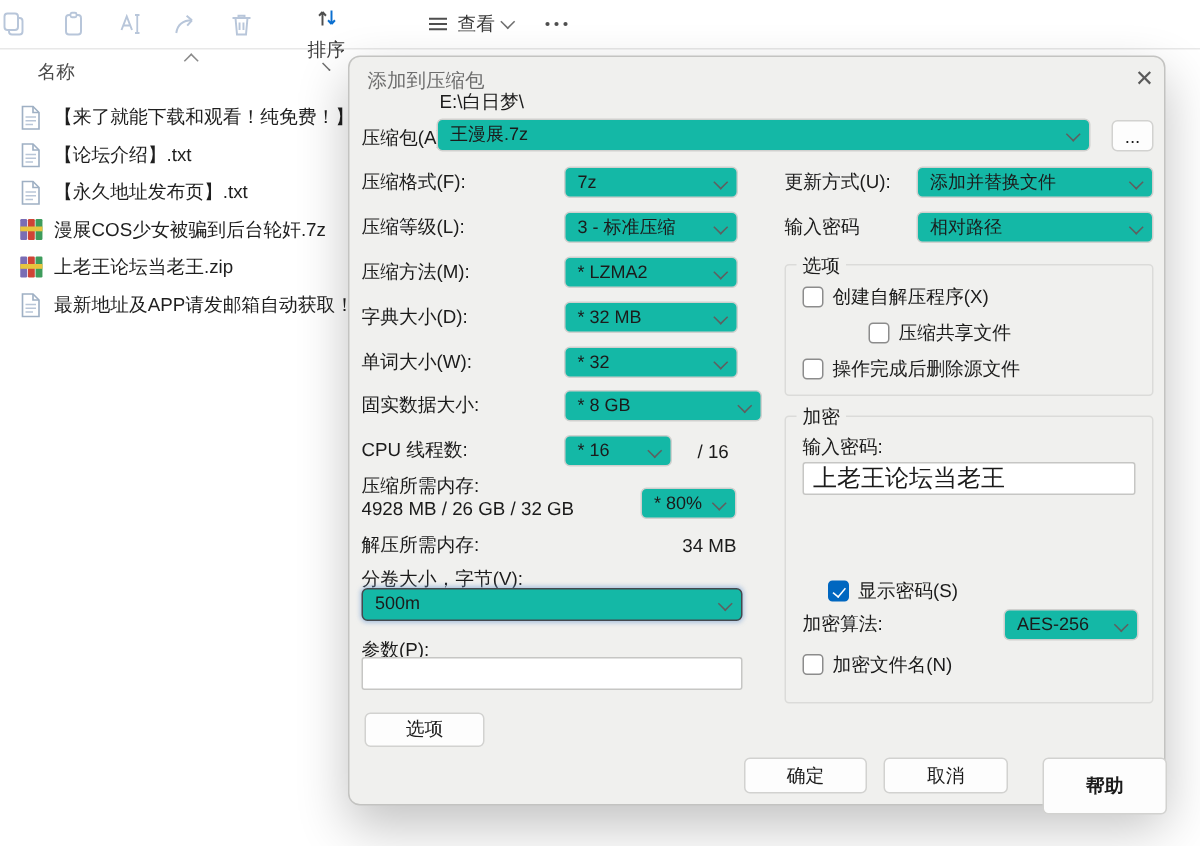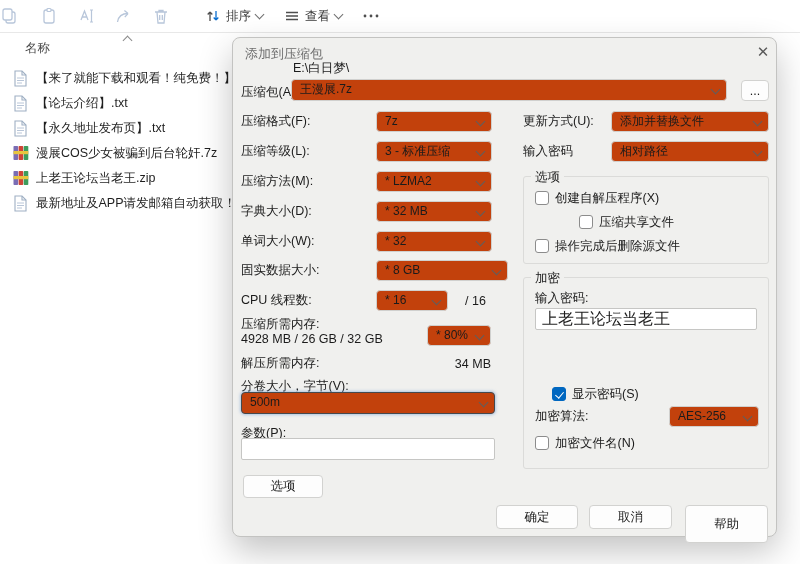--- a/index.html
+++ b/index.html
@@ -23,21 +23,21 @@
   
   .dialog{
     position:absolute;left:232px;top:37px;width:545px;height:500px;
     background:#f0f0ee;border:1px solid #c3c3c1;border-radius:8px;
     box-shadow:0 14px 34px rgba(0,0,0,.24);z-index:10;box-sizing:border-box;
   }
   .dlg-title{position:absolute;left:12px;top:7px;font-size:13px;color:#6e6e6e;}
   .dlg-close{position:absolute;left:518px;top:3px;width:24px;height:22px;display:flex;align-items:center;justify-content:center;font-size:15px;color:#5a5a5a;cursor:default;}
   .lbl{position:absolute;font-size:12.5px;color:#1b1b1b;line-height:21px;white-space:nowrap;}
   .combo{
-    position:absolute;height:21px;background:#c2410c;border:1px solid #d0d0ce;border-radius:4px;
+    position:absolute;height:21px;background:#14b8a6;border:1px solid #d0d0ce;border-radius:4px;
     box-sizing:border-box;font-size:12px;line-height:19px;color:#1b1b1b;
     padding:0 18px 0 8px;white-space:nowrap;overflow:hidden;
   }
   .combo::after{
     content:"";position:absolute;right:7px;top:6px;width:6px;height:6px;
     border-right:1.2px solid #5f5f5f;border-bottom:1.2px solid #5f5f5f;transform:rotate(45deg);
   }
   .combo.focused{border:1px solid #45494e;box-shadow:0 0 3px 1px rgba(120,160,210,.55);}
   .tinput{
     position:absolute;background:#fff;border:1px solid #c6c6c4;border-radius:2px;
@@ -85,21 +85,21 @@
       <svg width="20" height="20" viewBox="0 0 20 20">
           <path d="M3.5 16 C4.5 9.5 9 7.5 14 7.5" fill="none" stroke="#b8c6da" stroke-width="1.3"></path>
           <path d="M14 7.5 l-3.6 -3 M14 7.5 l-3.2 3.6" fill="none" stroke="#b8c6da" stroke-width="1.3"></path>
         </svg>
     </div>
     <div class="tb-icon" style="left:150px;">
       <svg width="20" height="20" viewBox="0 0 20 20">
           <path d="M4 6 h12 M8 6 V4.5 h4 V6 M6 6 l1 11 h6 l1 -11 M8.7 9 v5 M11.3 9 v5" fill="none" stroke="#b8c6da" stroke-width="1.3"></path>
         </svg>
     </div>
-    <div class="tb-group" style="left:205px;">
+    <div class="tb-group" style="left:205px;flex-direction:column;">
       <span style="display:flex;align-items:center;">
         <svg width="16" height="16" viewBox="0 0 16 16">
             <path d="M5 13 V4 M5 4 l-2.3 2.5 M5 4 l2.3 2.5" fill="none" stroke="#4e4e4e" stroke-width="1.3"></path>
             <path d="M11 3 v9 M11 12 l-2.3 -2.5 M11 12 l2.3 -2.5" fill="none" stroke="#0b6fd0" stroke-width="1.3"></path>
           </svg>
       </span>
       <span>排序</span>
       <span class="chev"></span>
     </div>
     <div class="tb-group" style="left:284px;">
@@ -254,14 +254,14 @@
   </div>
   <div class="lbl" style="left:302px;top:368px;">加密算法:</div>
   <div class="combo" style="left:436px;top:368px;width:90px;">AES-256</div>
   <div class="check-row" style="left:302px;top:397px;">
     <span class="cb"></span>
     <span class="cb-label">加密文件名(N)</span>
   </div>
 
   <div class="btn" style="left:263px;top:467px;width:82px;height:24px;">确定</div>
   <div class="btn" style="left:356px;top:467px;width:83px;height:24px;">取消</div>
-  <div class="btn" style="left:452px;top:467px;width:83px;height:38px;">帮助</div>
+  <div class="btn" style="left:462px;top:467px;width:83px;height:38px;font-weight:bold;">帮助</div>
 </div>
 
 </body></html>

